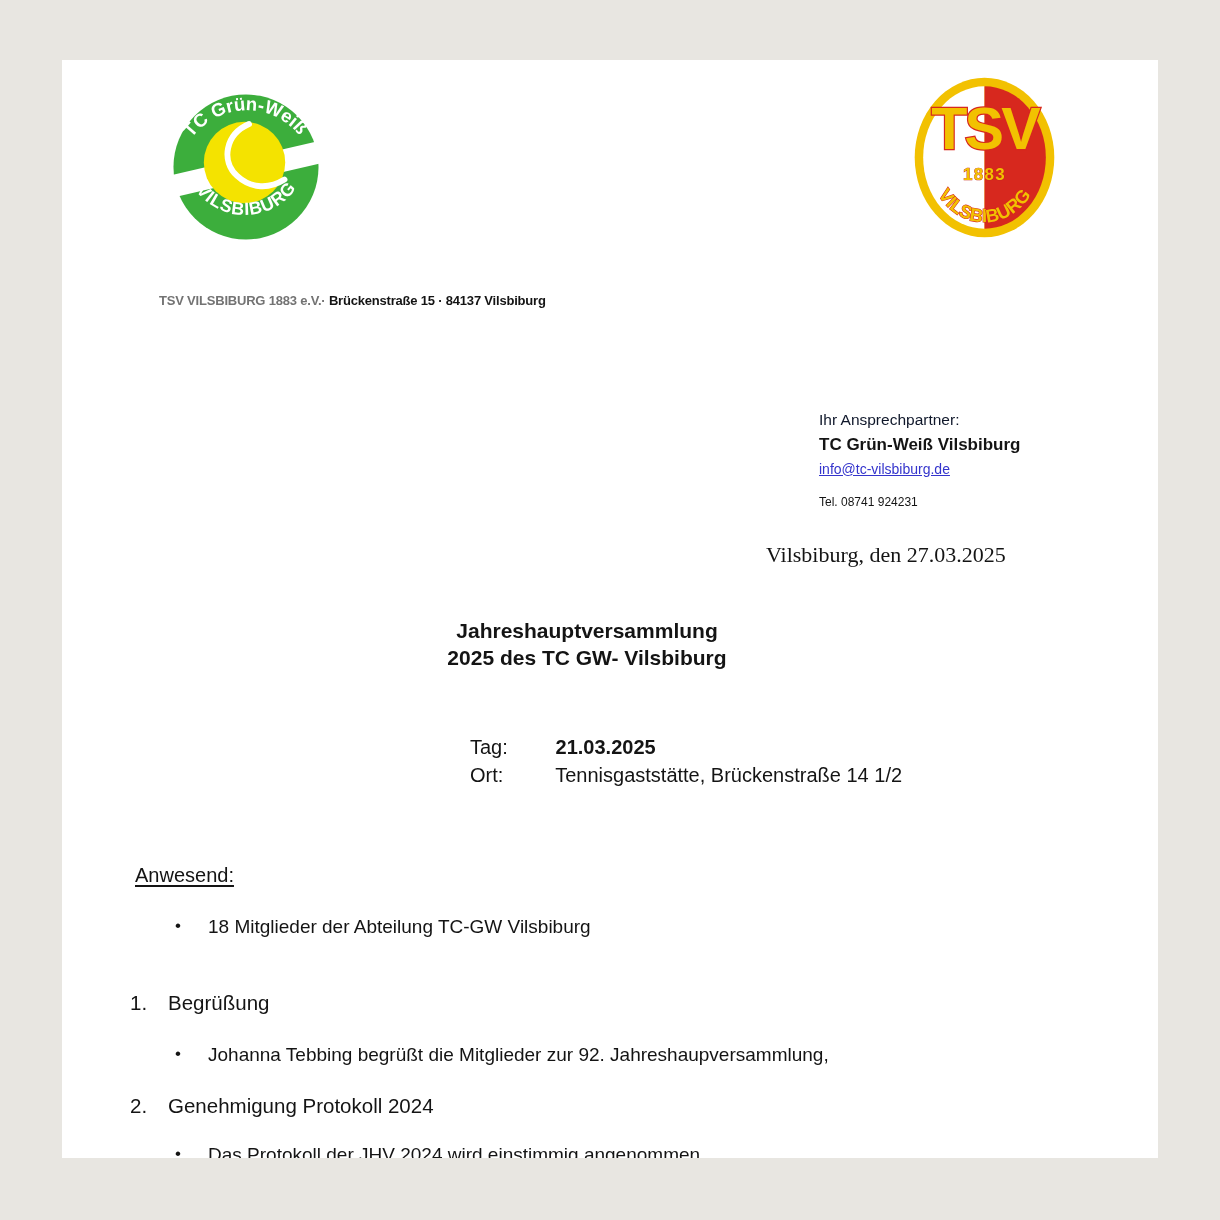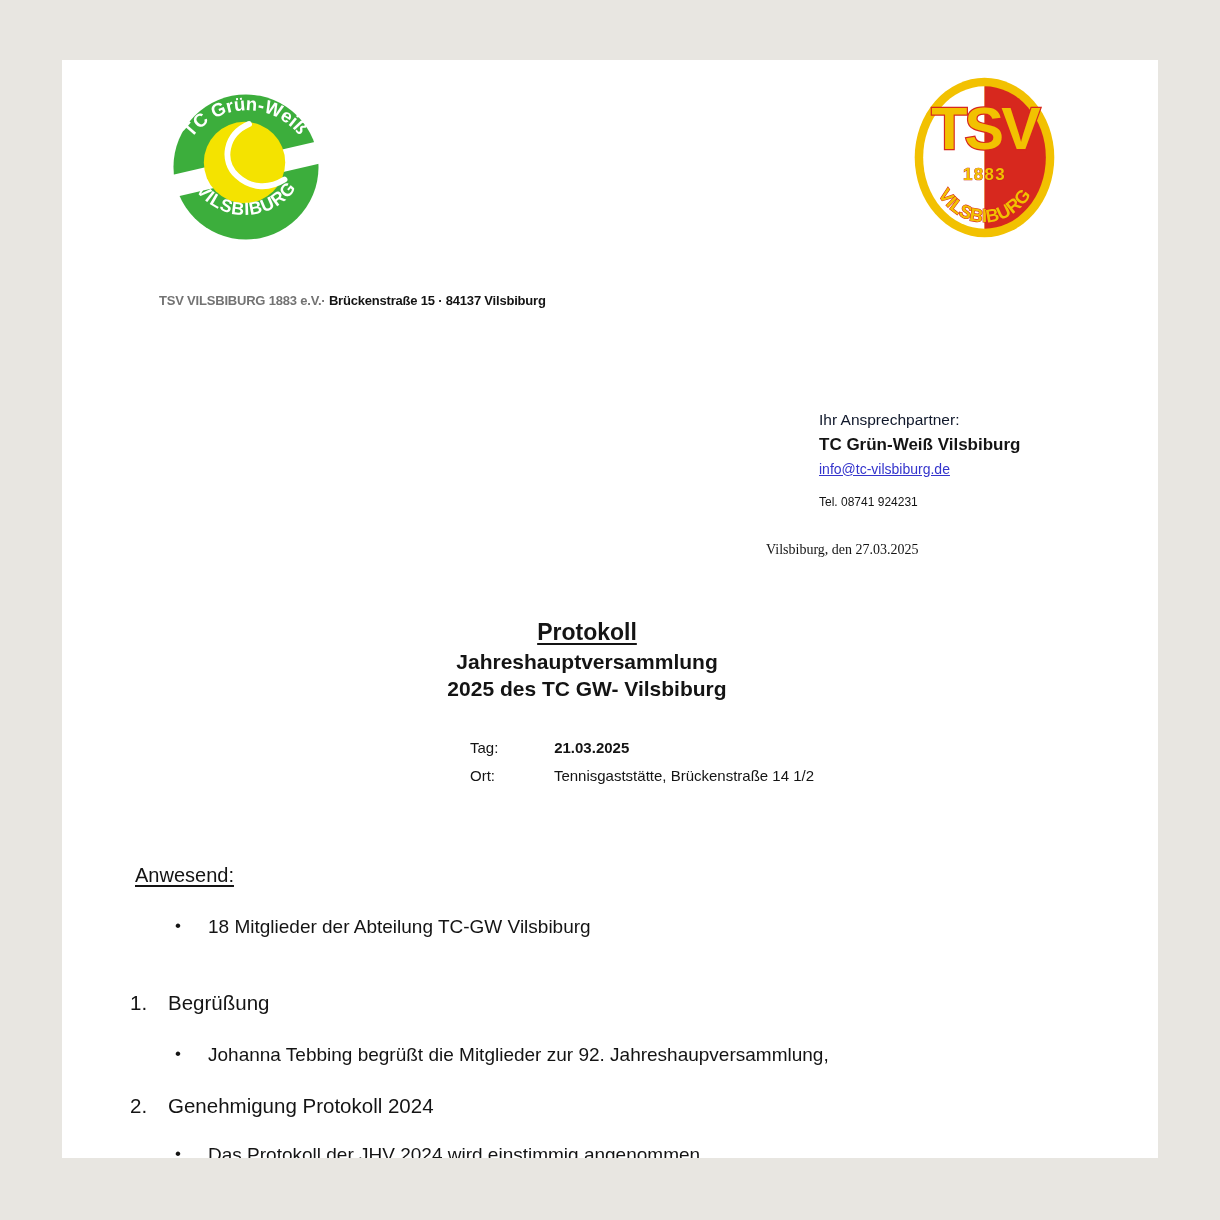--- a/index.html
+++ b/index.html
@@ -29,29 +29,29 @@
   .sender-line .addr-part { color:#141414; }
 
   
   .contact { left:757px; top:352px; line-height:1; }
   .contact-heading { color:#0f172a; font-size:15.5px; margin-bottom:8px; }
   .contact-club { font-size:17px; font-weight:bold; margin-bottom:8px; }
   .contact-email { font-size:14px; color:#3434cc; text-decoration:underline; margin-bottom:20px; display:inline-block; }
   .contact-phone { font-size:12px; }
 
   
-  .dateline { left:704px; top:482px; font-family:"Liberation Serif", serif; font-size:14px; }
+  .dateline { left:704px; top:482px; font-family:"Liberation Serif", serif; font-size:22px; }
 
   
   .title-block { left:200px; top:557px; width:650px; text-align:center; }
   .title-main { font-size:23px; font-weight:bold; text-decoration:underline; text-decoration-thickness:2px; text-underline-offset:3px; line-height:31px; }
   .title-sub { font-size:21px; font-weight:bold; line-height:27px; }
 
   
-  .meeting { left:408px; top:674px; font-size:15px; }
+  .meeting { left:408px; top:674px; font-size:20px; }
   .meeting-row { line-height:27.5px; white-space:nowrap; }
   .meeting-label { display:inline-block; width:80px; }
   .meeting-value.bold { font-weight:bold; }
 
   
   .attendance-heading { left:73px; top:804px; font-size:20px; text-decoration:underline; text-underline-offset:3px; }
   .bullet-row { white-space:nowrap; font-size:19px; }
   .bullet-dot { position:absolute; left:-33px; top:0; font-size:17px; }
   .attendance-bullet { left:146px; top:856px; }
 
@@ -112,21 +112,20 @@
   <div class="abs contact">
     <div class="contact-heading">Ihr Ansprechpartner:</div>
     <div class="contact-club">TC Grün-Weiß Vilsbiburg</div>
     <div><a class="contact-email" href="#">info@tc-vilsbiburg.de</a></div>
     <div class="contact-phone">Tel. 08741 924231</div>
   </div>
 
   <div class="abs dateline">Vilsbiburg, den 27.03.2025</div>
 
   <div class="abs title-block">
-    <div class="title-main">Protokoll</div>
     <div class="title-sub">Jahreshauptversammlung</div>
     <div class="title-sub">2025 des TC GW- Vilsbiburg</div>
   </div>
 
   <div class="abs meeting">
     <div class="meeting-row">
       <span class="meeting-label">Tag:</span>
       <span class="meeting-value bold">21.03.2025</span>
     </div>
     <div class="meeting-row">

